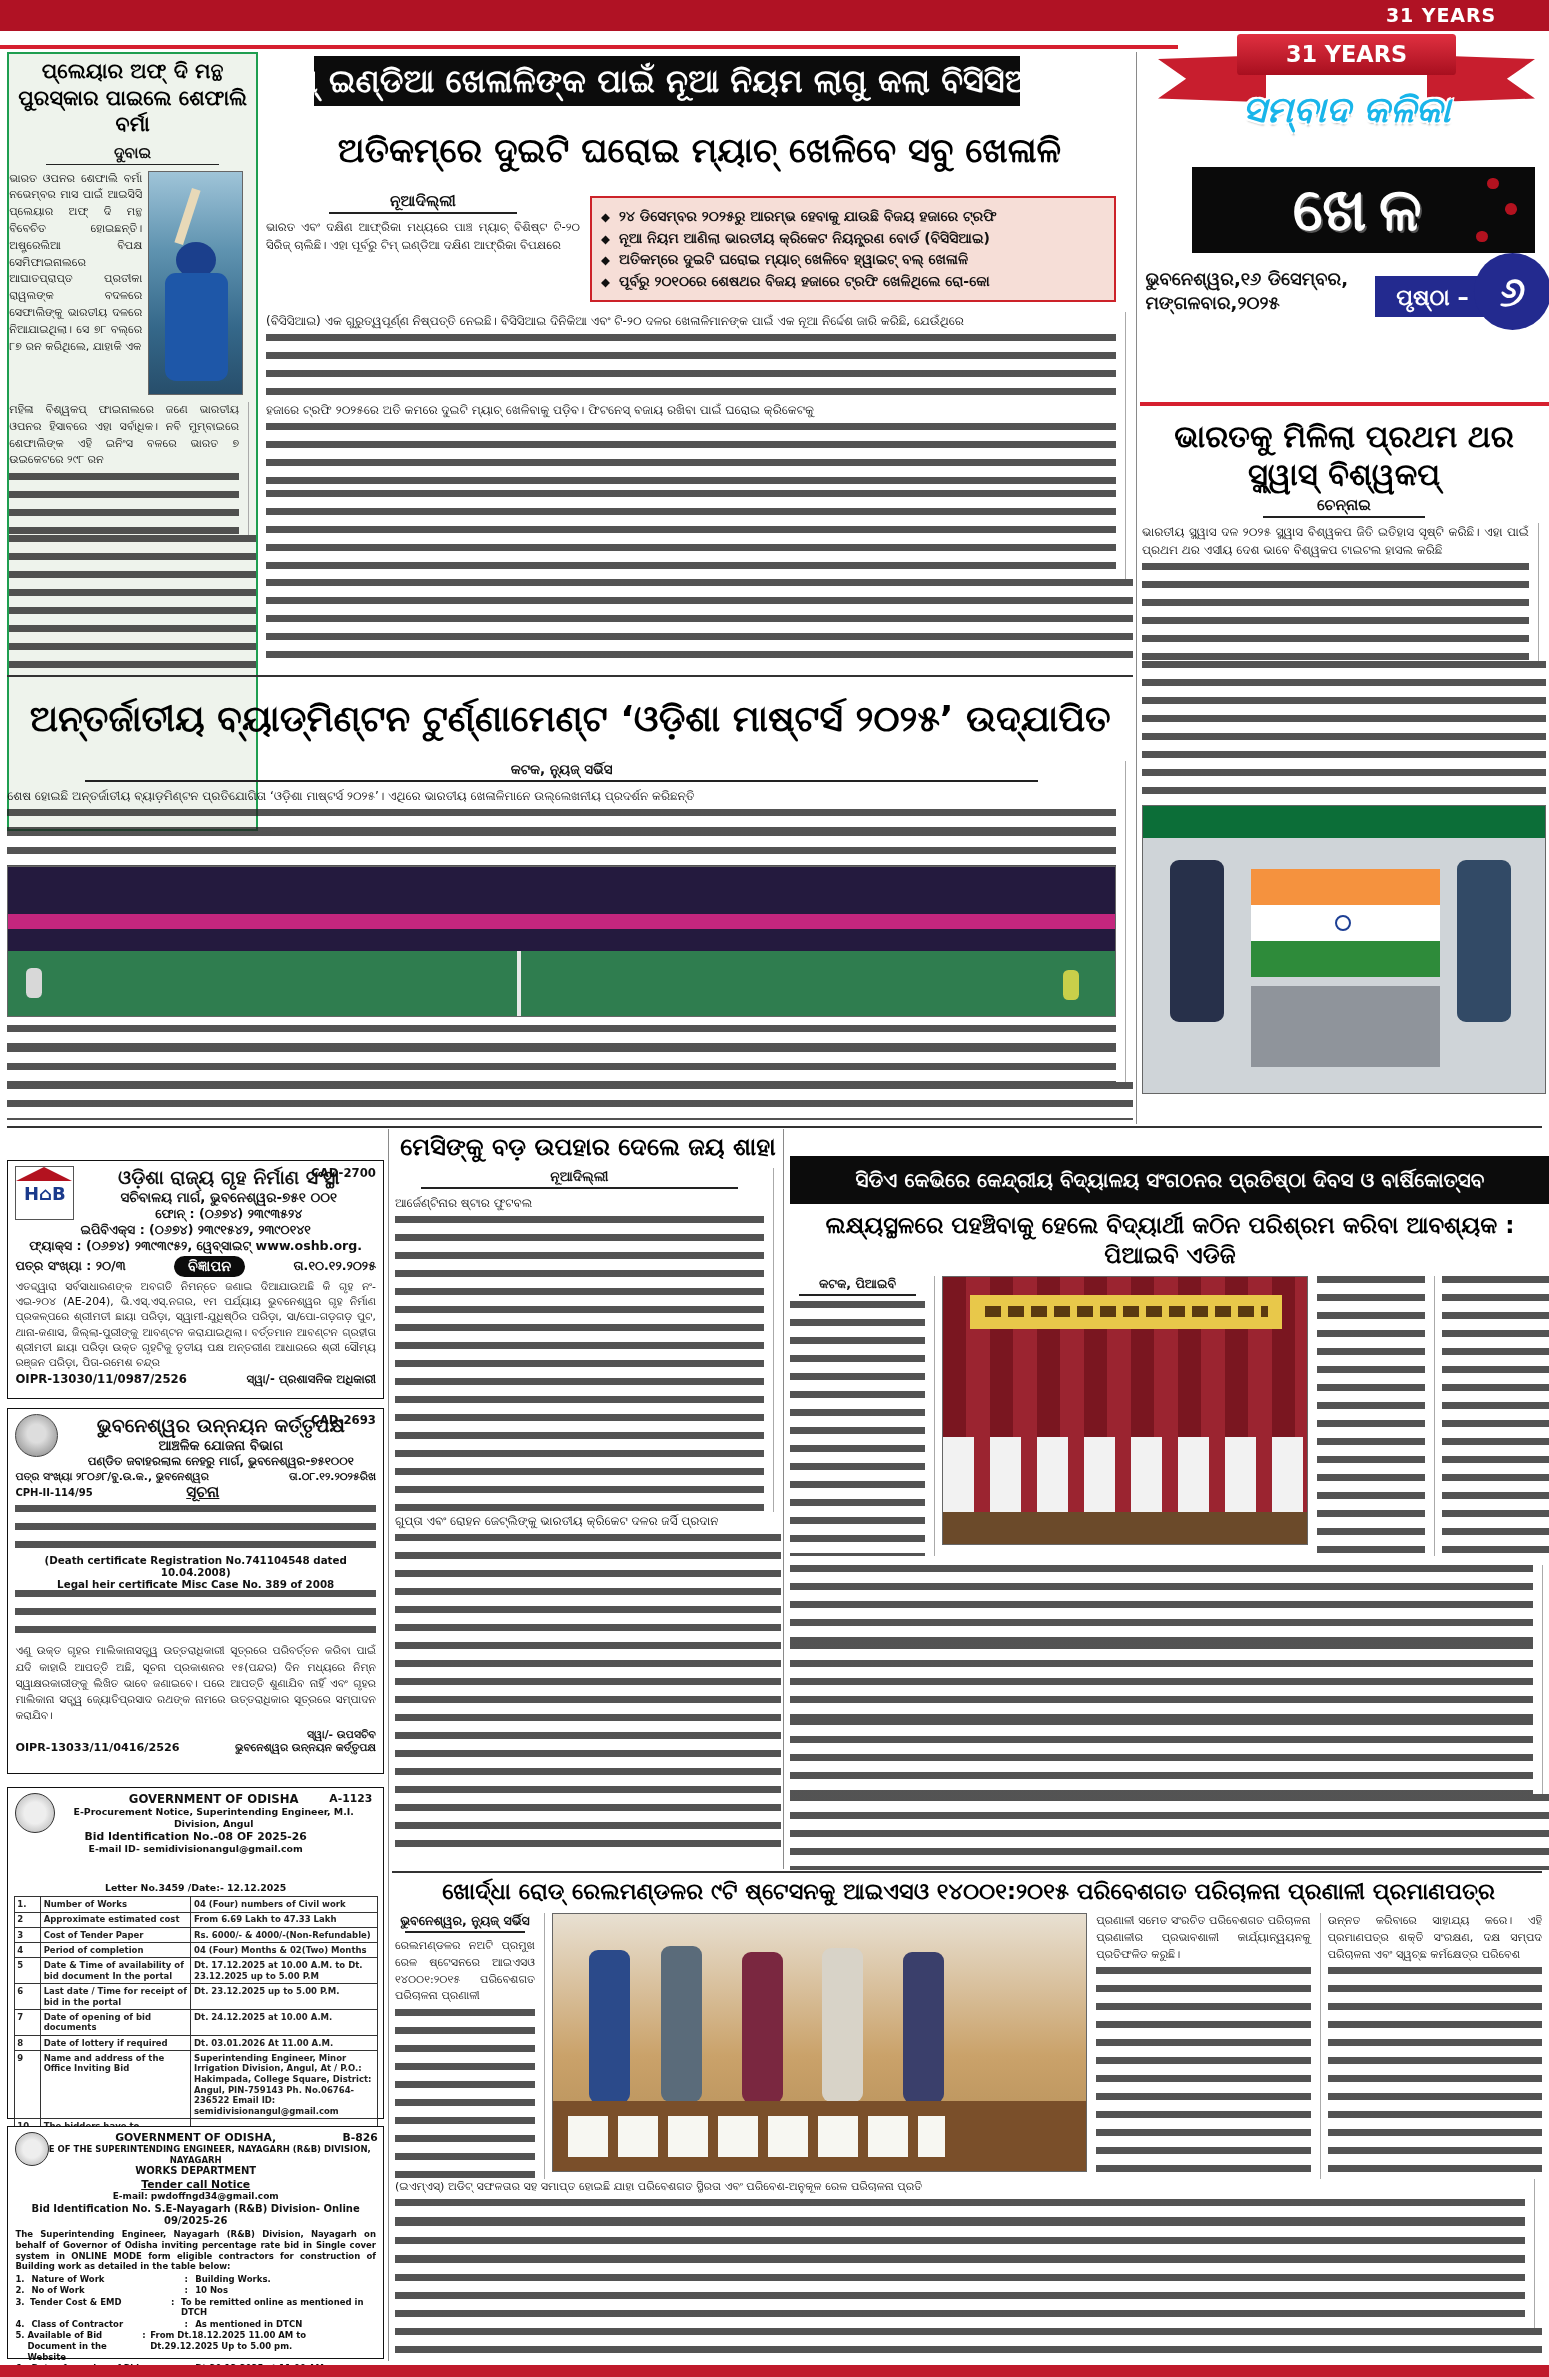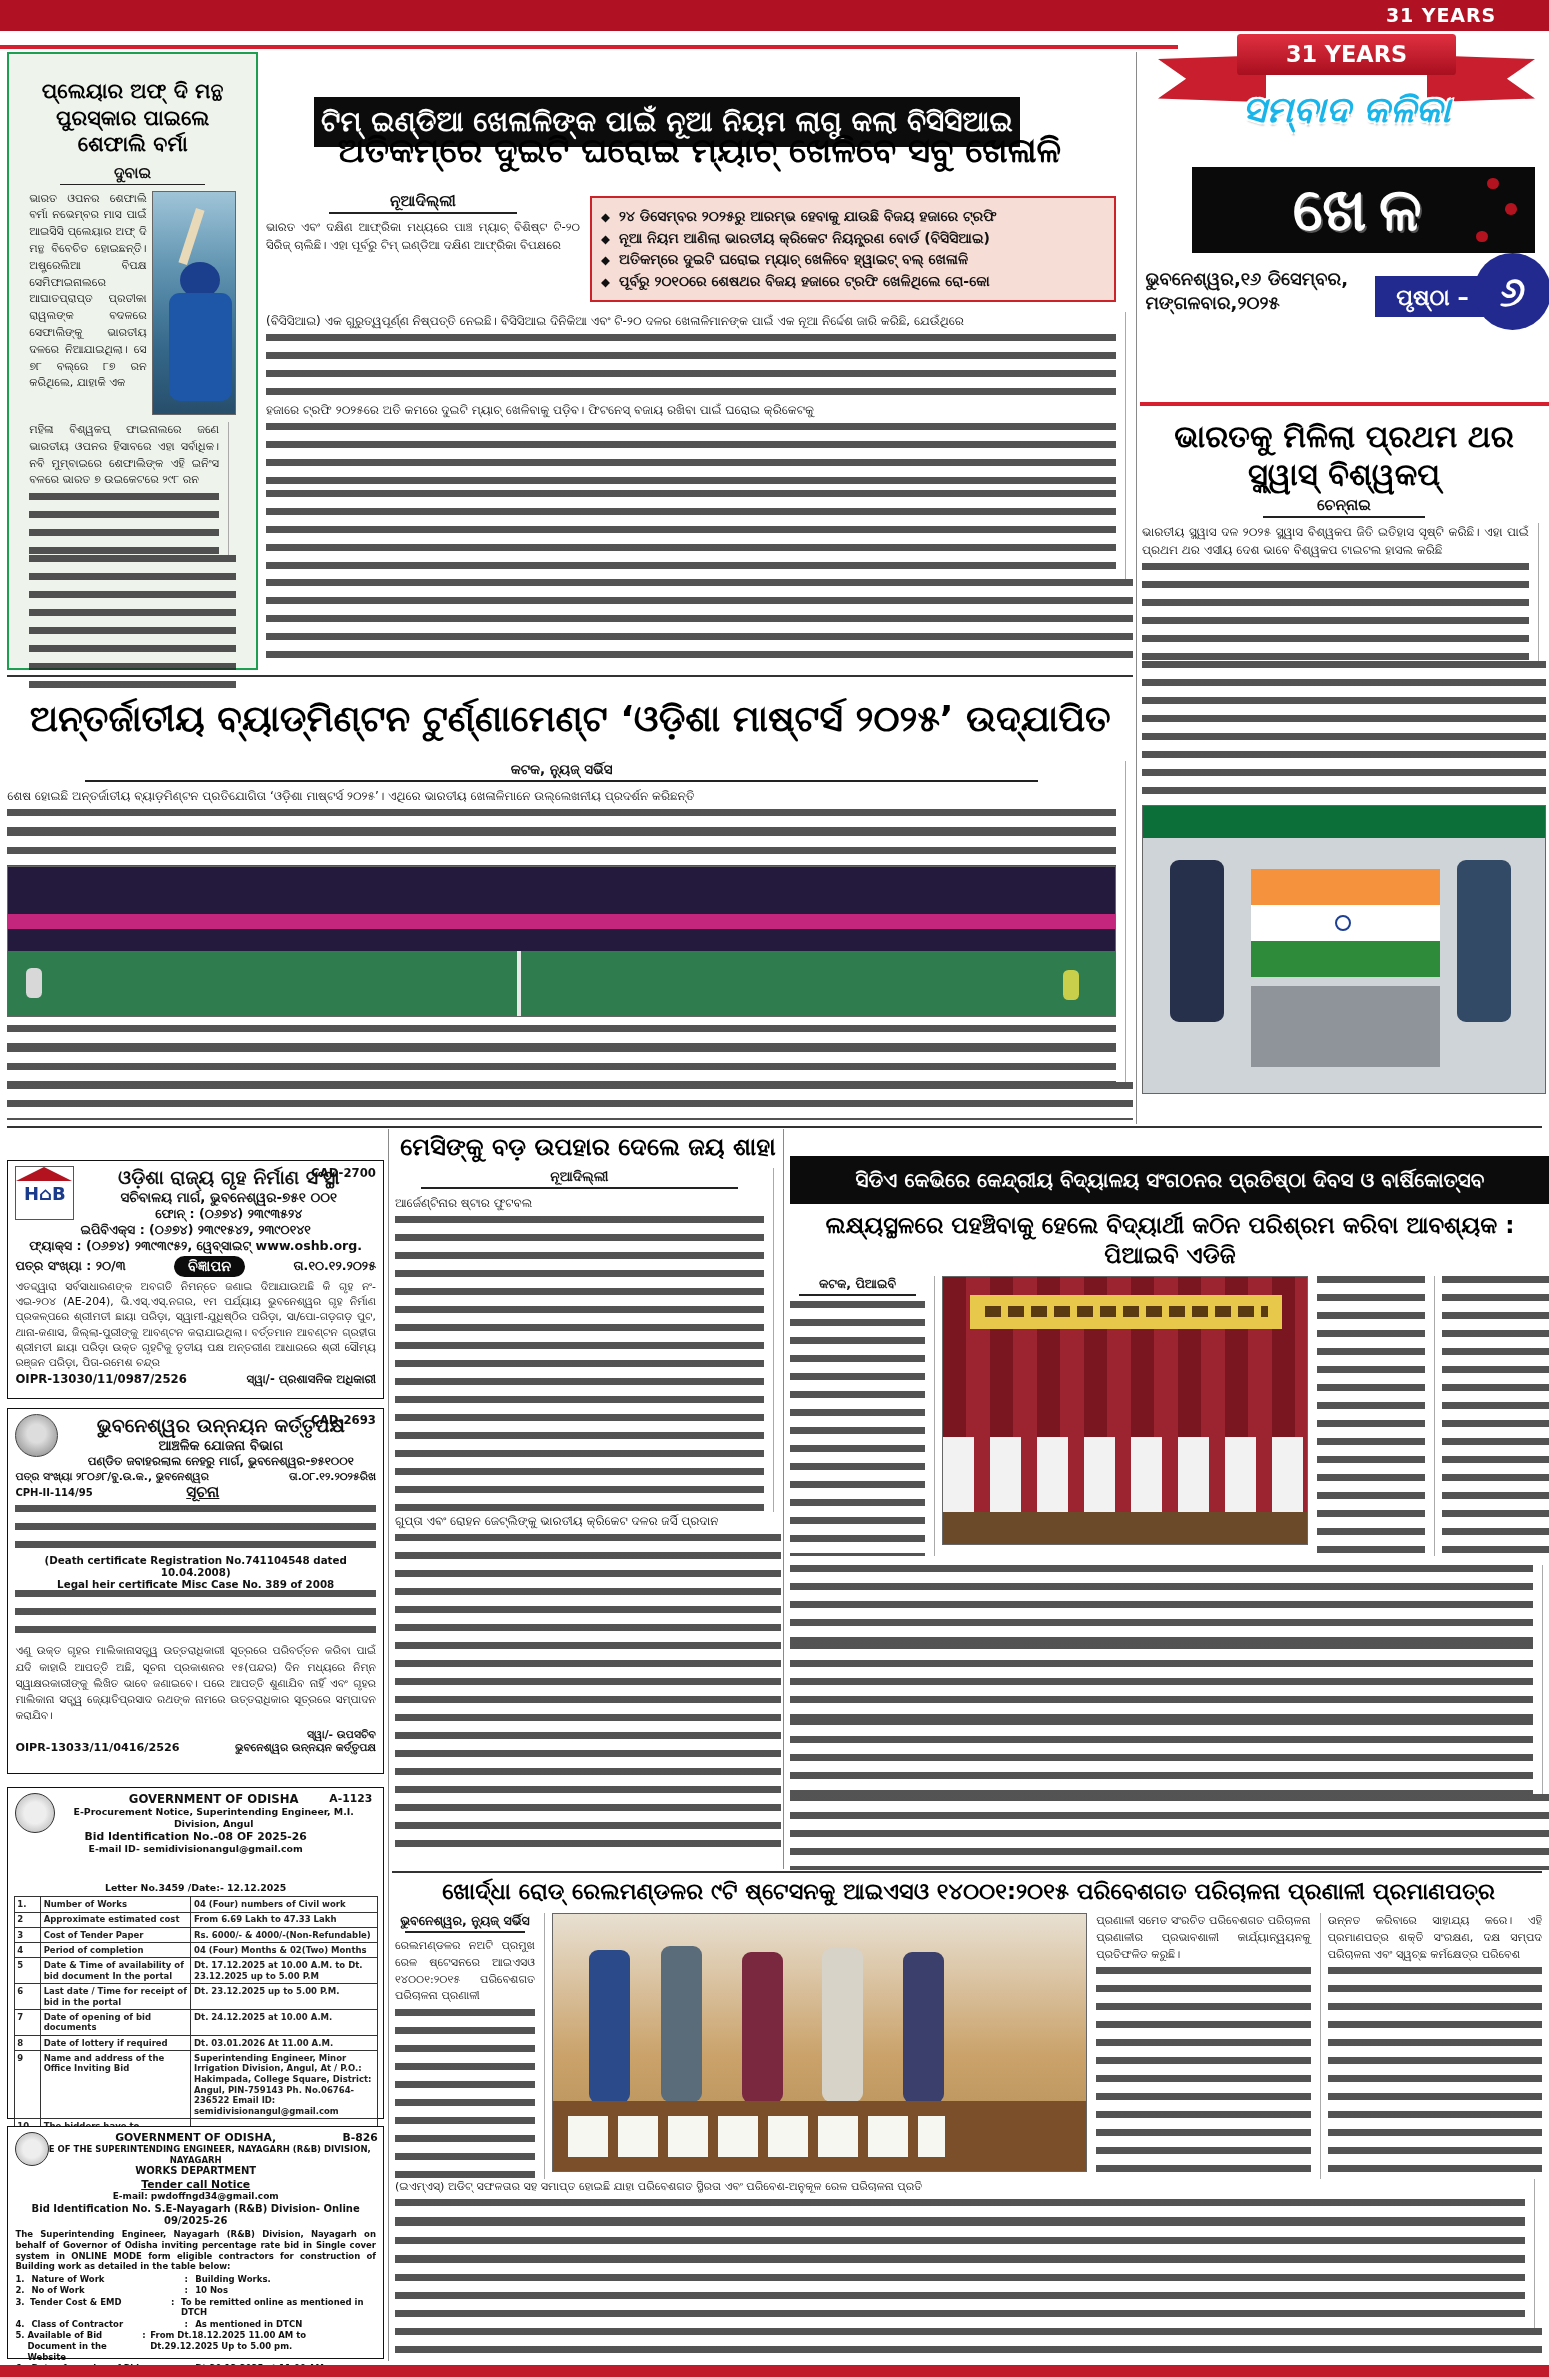--- a/index.html
+++ b/index.html
@@ -20,21 +20,21 @@
   .hl{font-weight:bold;color:#000;text-align:center;}
   .dateline{font-weight:bold;text-align:center;font-size:15.3px;}
   .dl-rule{height:1.8px;background:#222;margin:1.8px auto 5.4px auto;width:86%;}
   
   .frag{font-size:12px;line-height:1.5;text-align:justify;margin:0 0 3.6px 0;}
   .tl{flex:1;min-height:20px;background:repeating-linear-gradient(to bottom,rgba(35,35,35,.78) 0 7.2px,transparent 7.2px 18px);}
   .col{flex:1;display:flex;flex-direction:column;padding:0 9px 0 0;margin-right:7.2px;border-right:0.9px solid #aaa;}
   .col:last-child{border-right:none;margin-right:0;padding-right:0;}
   .cols{display:flex;flex-direction:column;}
   
-  .greenbox{left:7.2px;top:52px;width:251px;height:618px;border:2.7px solid #1e9e50;background:#eef3ec;box-sizing:border-box;padding:20px;}
+  .greenbox{left:7.2px;top:52px;width:251px;height:779px;border:2.7px solid #1e9e50;background:#eef3ec;box-sizing:border-box;padding:0;}
   
   .bulletbox{border:2.7px solid #cc2229;background:#f6ded7;box-sizing:border-box;padding:7.2px 9px;display:flex;flex-direction:column;justify-content:space-around;}
   .bullet{display:flex;align-items:baseline;font-weight:bold;font-size:14px;white-space:nowrap;overflow:hidden;}
   .bullet .dia{color:#111;margin-right:9px;font-size:11.7px;}
   
   .photo{position:relative;overflow:hidden;border:0.9px solid #666;box-sizing:border-box;}
   .fig{position:absolute;}
   
   .adbox{border:1.8px solid #111;box-sizing:border-box;background:#fff;}
   .adtag{position:absolute;font-weight:bold;font-size:11.7px;margin-left:11px;}
@@ -109,21 +109,21 @@
       <div class="col">
         <p class="frag" style="font-size:11.2px;">ମହିଳା ବିଶ୍ୱକପ୍ ଫାଇନାଲରେ ଜଣେ ଭାରତୀୟ ଓପନର ହିସାବରେ ଏହା ସର୍ବାଧିକ। ନବି ମୁମ୍ବାଇରେ ଶେଫାଲିଙ୍କ ଏହି ଇନିଂସ ବଳରେ ଭାରତ ୭ ଉଇକେଟରେ ୨୯୮ ରନ</p>
         <div class="tl"></div>
       </div>
       <div class="col">
         <div class="tl"></div>
       </div>
     </div>
   </div>
 
-  <div class="abs kicker" style="left:314px;top:56px;width:706px;height:50px;font-size:28px;margin-top:41px;">
+  <div class="abs kicker" style="left:314px;top:56px;width:706px;height:50px;font-size:32px;">
     <span>ଟିମ୍ ଇଣ୍ଡିଆ ଖେଳାଳିଙ୍କ ପାଇଁ ନୂଆ ନିୟମ ଲାଗୁ କଲା ବିସିସିଆଇ</span>
   </div>
   <div class="abs hl" style="left:266px;top:113px;width:867px;height:75px;font-size:34px;line-height:75px;white-space:nowrap;">ଅତିକମ୍‌ରେ ଦୁଇଟି ଘରୋଇ ମ୍ୟାଚ୍ ଖେଳିବେ ସବୁ ଖେଳାଳି</div>
 
   <div class="abs" style="left:266px;top:192px;width:314px;height:113px;">
     <div class="dateline">ନୂଆଦିଲ୍ଲୀ</div>
     <div class="dl-rule" style="width:60%;"></div>
     <p class="frag" style="font-size:11.7px;margin:0;">ଭାରତ ଏବଂ ଦକ୍ଷିଣ ଆଫ୍ରିକା ମଧ୍ୟରେ ପାଞ୍ଚ ମ୍ୟାଚ୍ ବିଶିଷ୍ଟ ଟି-୨୦ ସିରିଜ୍ ଚାଲିଛି। ଏହା ପୂର୍ବରୁ ଟିମ୍ ଇଣ୍ଡିଆ ଦକ୍ଷିଣ ଆଫ୍ରିକା ବିପକ୍ଷରେ</p>
   </div>
 

